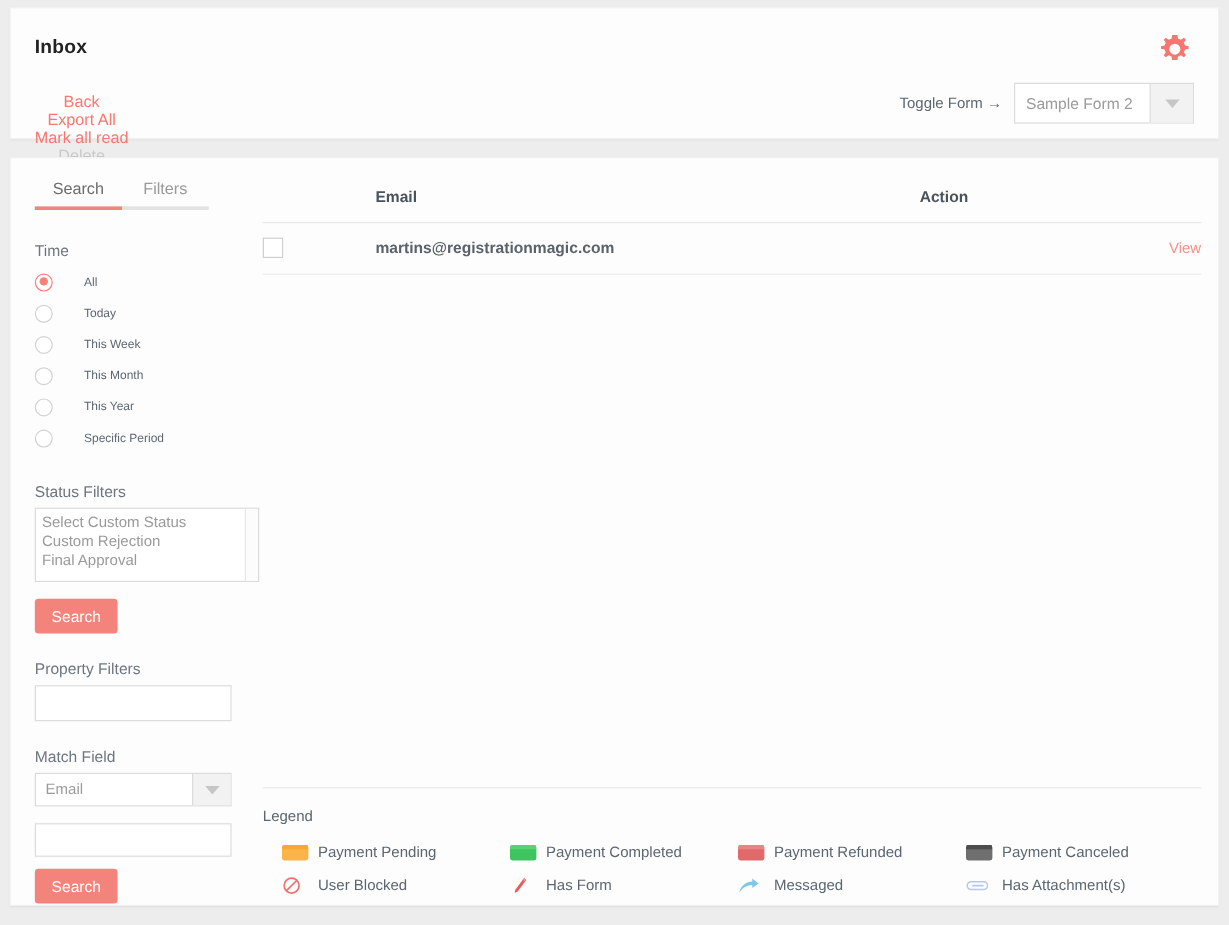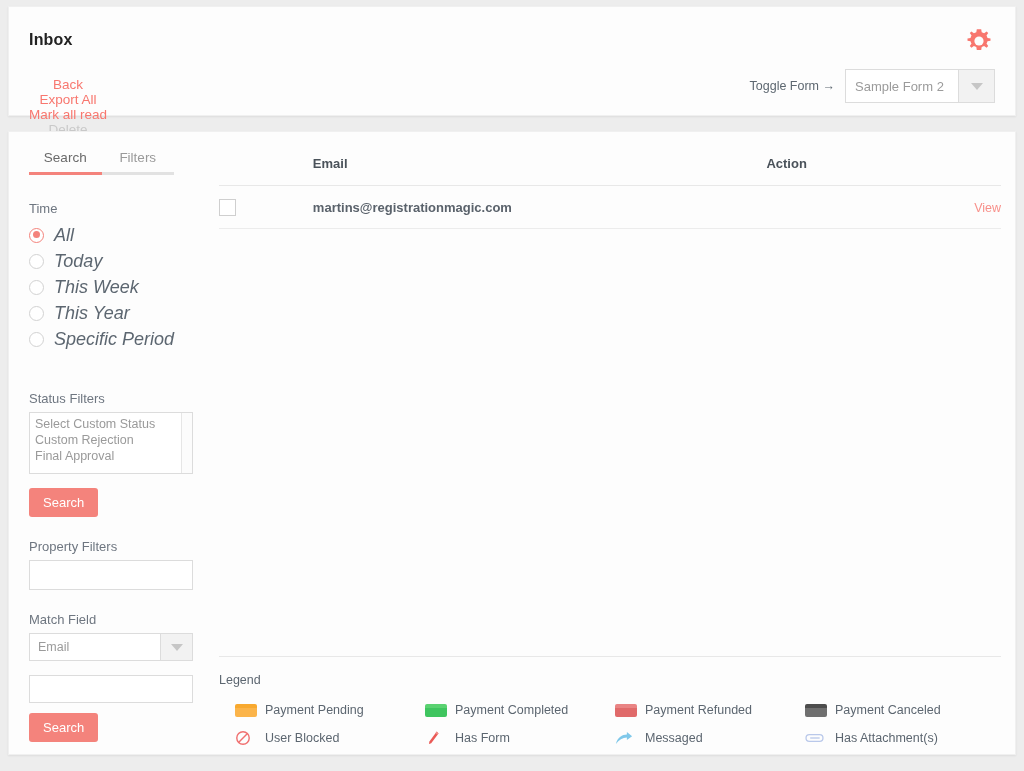--- a/index.html
+++ b/index.html
@@ -164,27 +164,27 @@
   .radio.checked { border-color: #f4837c; }
   .radio.checked::after {
     content: "";
     position: absolute;
     left: 2.5px; top: 2.5px;
     width: 7px; height: 7px;
     border-radius: 50%;
     background: #f4837c;
   }
   .radio-label {
-    font-size: 18px;
-    font-style: italic;
+    font-size: 10px;
     color: #5c6670;
+    margin-left: 16px;
   }
 
   .multiselect {
-    width: 164px; height: 62px;
+    width: 187px; height: 62px;
     border: 1px solid #dcdcdc;
     background: #fff;
     padding: 3px 0 0 4px;
     overflow: hidden;
     position: relative;
     cursor: pointer;
   }
   .multiselect .opt {
     font-size: 12.5px;
     color: #9a9a9a;
@@ -397,29 +397,33 @@
         <div class="radio-row">
           <span class="radio"></span>
           <span class="radio-label">Today</span>
         </div>
         <div class="radio-row">
           <span class="radio"></span>
           <span class="radio-label">This Week</span>
         </div>
         <div class="radio-row">
           <span class="radio"></span>
+          <span class="radio-label">This Month</span>
+        </div>
+        <div class="radio-row">
+          <span class="radio"></span>
           <span class="radio-label">This Year</span>
         </div>
         <div class="radio-row">
           <span class="radio"></span>
           <span class="radio-label">Specific Period</span>
         </div>
       </div>
 
-      <div class="section" style="margin-top:39px;">
+      <div class="section" style="margin-top:24px;">
         <div class="field-label">Status Filters</div>
         <div class="multiselect">
           <div class="opt">Select Custom Status</div>
           <div class="opt">Custom Rejection</div>
           <div class="opt">Final Approval</div>
           <div class="ms-scroll"></div>
         </div>
         <button class="btn-search">Search</button>
       </div>
 

